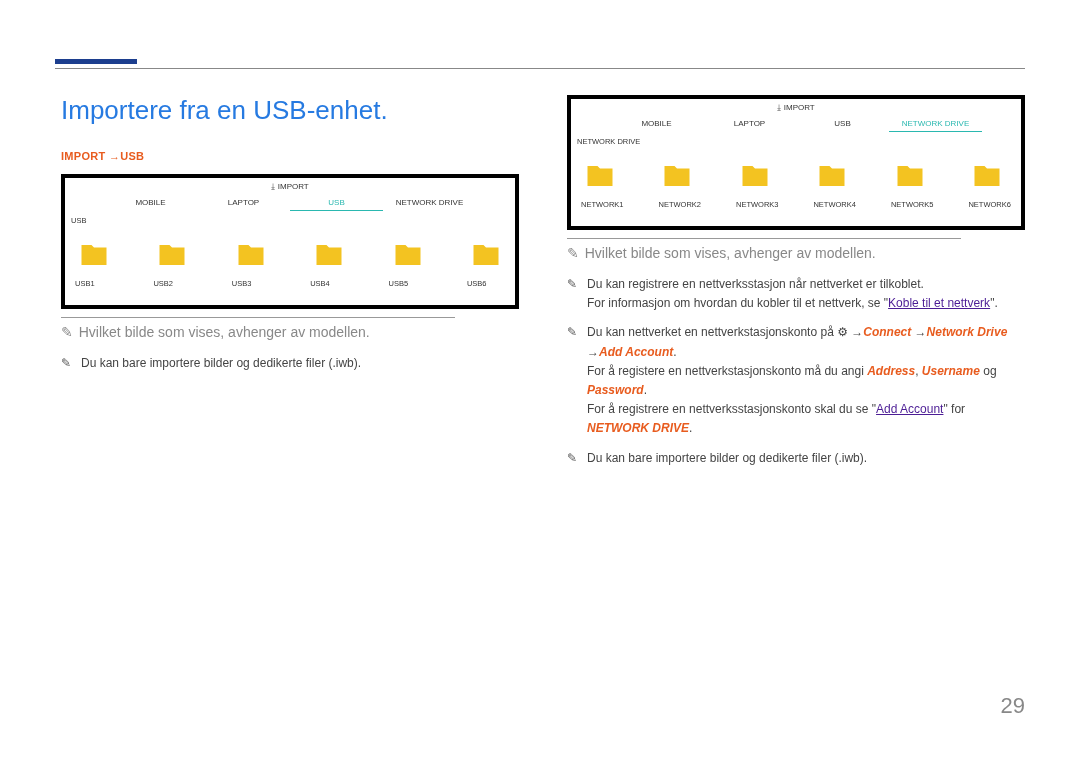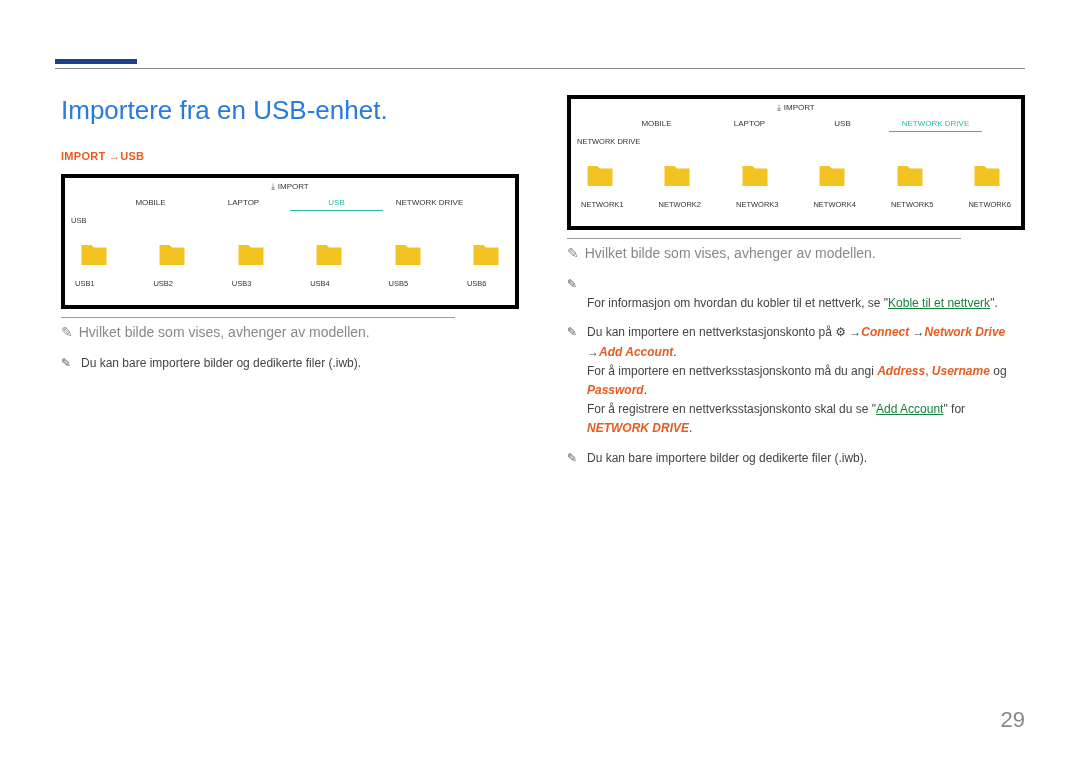--- a/index.html
+++ b/index.html
@@ -121,27 +121,27 @@
     padding-left: 20px;
     position: relative;
   }
   .pen-list li::before {
     content: "\270E";
     position: absolute;
     left: 0;
     top: 0;
     color: #555;
   }
-  .link-gray { color: #15803d; text-decoration: underline; }
+  .link-gray { color: #4c1d95; text-decoration: underline; }
   .orange { color: #e85c1f; font-weight: 700; font-style: italic; }
   .gear::before { content: "\2699"; }
   .page-num {
     position: absolute;
     right: 55px;
-    bottom: 30px;
+    bottom: 44px;
     font-size: 22px;
     color: #888;
   }
   .arrow::after { content: " \2192 "; }
 </style>
 </head>
 <body>
 
 <div class="top-blue"></div>
 <div class="top-line"></div>
@@ -220,26 +220,26 @@
             </svg><div class="folder-label">NETWORK5</div></div>
         <div class="folder-col"><svg class="folder-icon" viewBox="0 0 24 24">
               <path fill="#f3c321" d="M10 4H2v16h20V6H12l-2-2z"></path>
             </svg><div class="folder-label">NETWORK6</div></div>
       </div>
     </div>
     <hr class="sep">
     <div class="img-note">Hvilket bilde som vises, avhenger av modellen.</div>
     <ul class="pen-list">
       <li>
-        <br>
+        <span>Du kan registrere en nettverksstasjon når nettverket er tilkoblet.</span><br>
         <span>For informasjon om hvordan du kobler til et nettverk, se "</span><a class="link-gray">Koble til et nettverk</a><span>".</span>
       </li>
       <li>
-        <span>Du kan importere en nettverkstasjonskonto på </span><span class="gear"></span><span class="arrow"></span><span class="orange">Connect</span><span class="arrow"></span><span class="orange">Network Drive</span><span class="arrow"></span><span class="orange">Add Account</span><span>.</span><br>
-        <span>For å importere en nettverksstasjonskonto må du angi </span><span class="orange">Address</span><span>, </span><span class="orange">Username</span><span> og </span><span class="orange">Password</span><span>.</span><br>
+        <span>Du kan nettverket en nettverkstasjonskonto på </span><span class="gear"></span><span class="arrow"></span><span class="orange">Connect</span><span class="arrow"></span><span class="orange">Network Drive</span><span class="arrow"></span><span class="orange">Add Account</span><span>.</span><br>
+        <span>For å registere en nettverkstasjonskonto må du angi </span><span class="orange">Address</span><span>, </span><span class="orange">Username</span><span> og </span><span class="orange">Password</span><span>.</span><br>
         <span>For å registrere en nettverksstasjonskonto skal du se "</span><a class="link-gray">Add Account</a><span>" for </span><span class="orange">NETWORK DRIVE</span><span>.</span>
       </li>
       <li>
         <span>Du kan bare importere bilder og dedikerte filer (.iwb).</span>
       </li>
     </ul>
   </div>
 </div>
 
 <div class="page-num">29</div>

